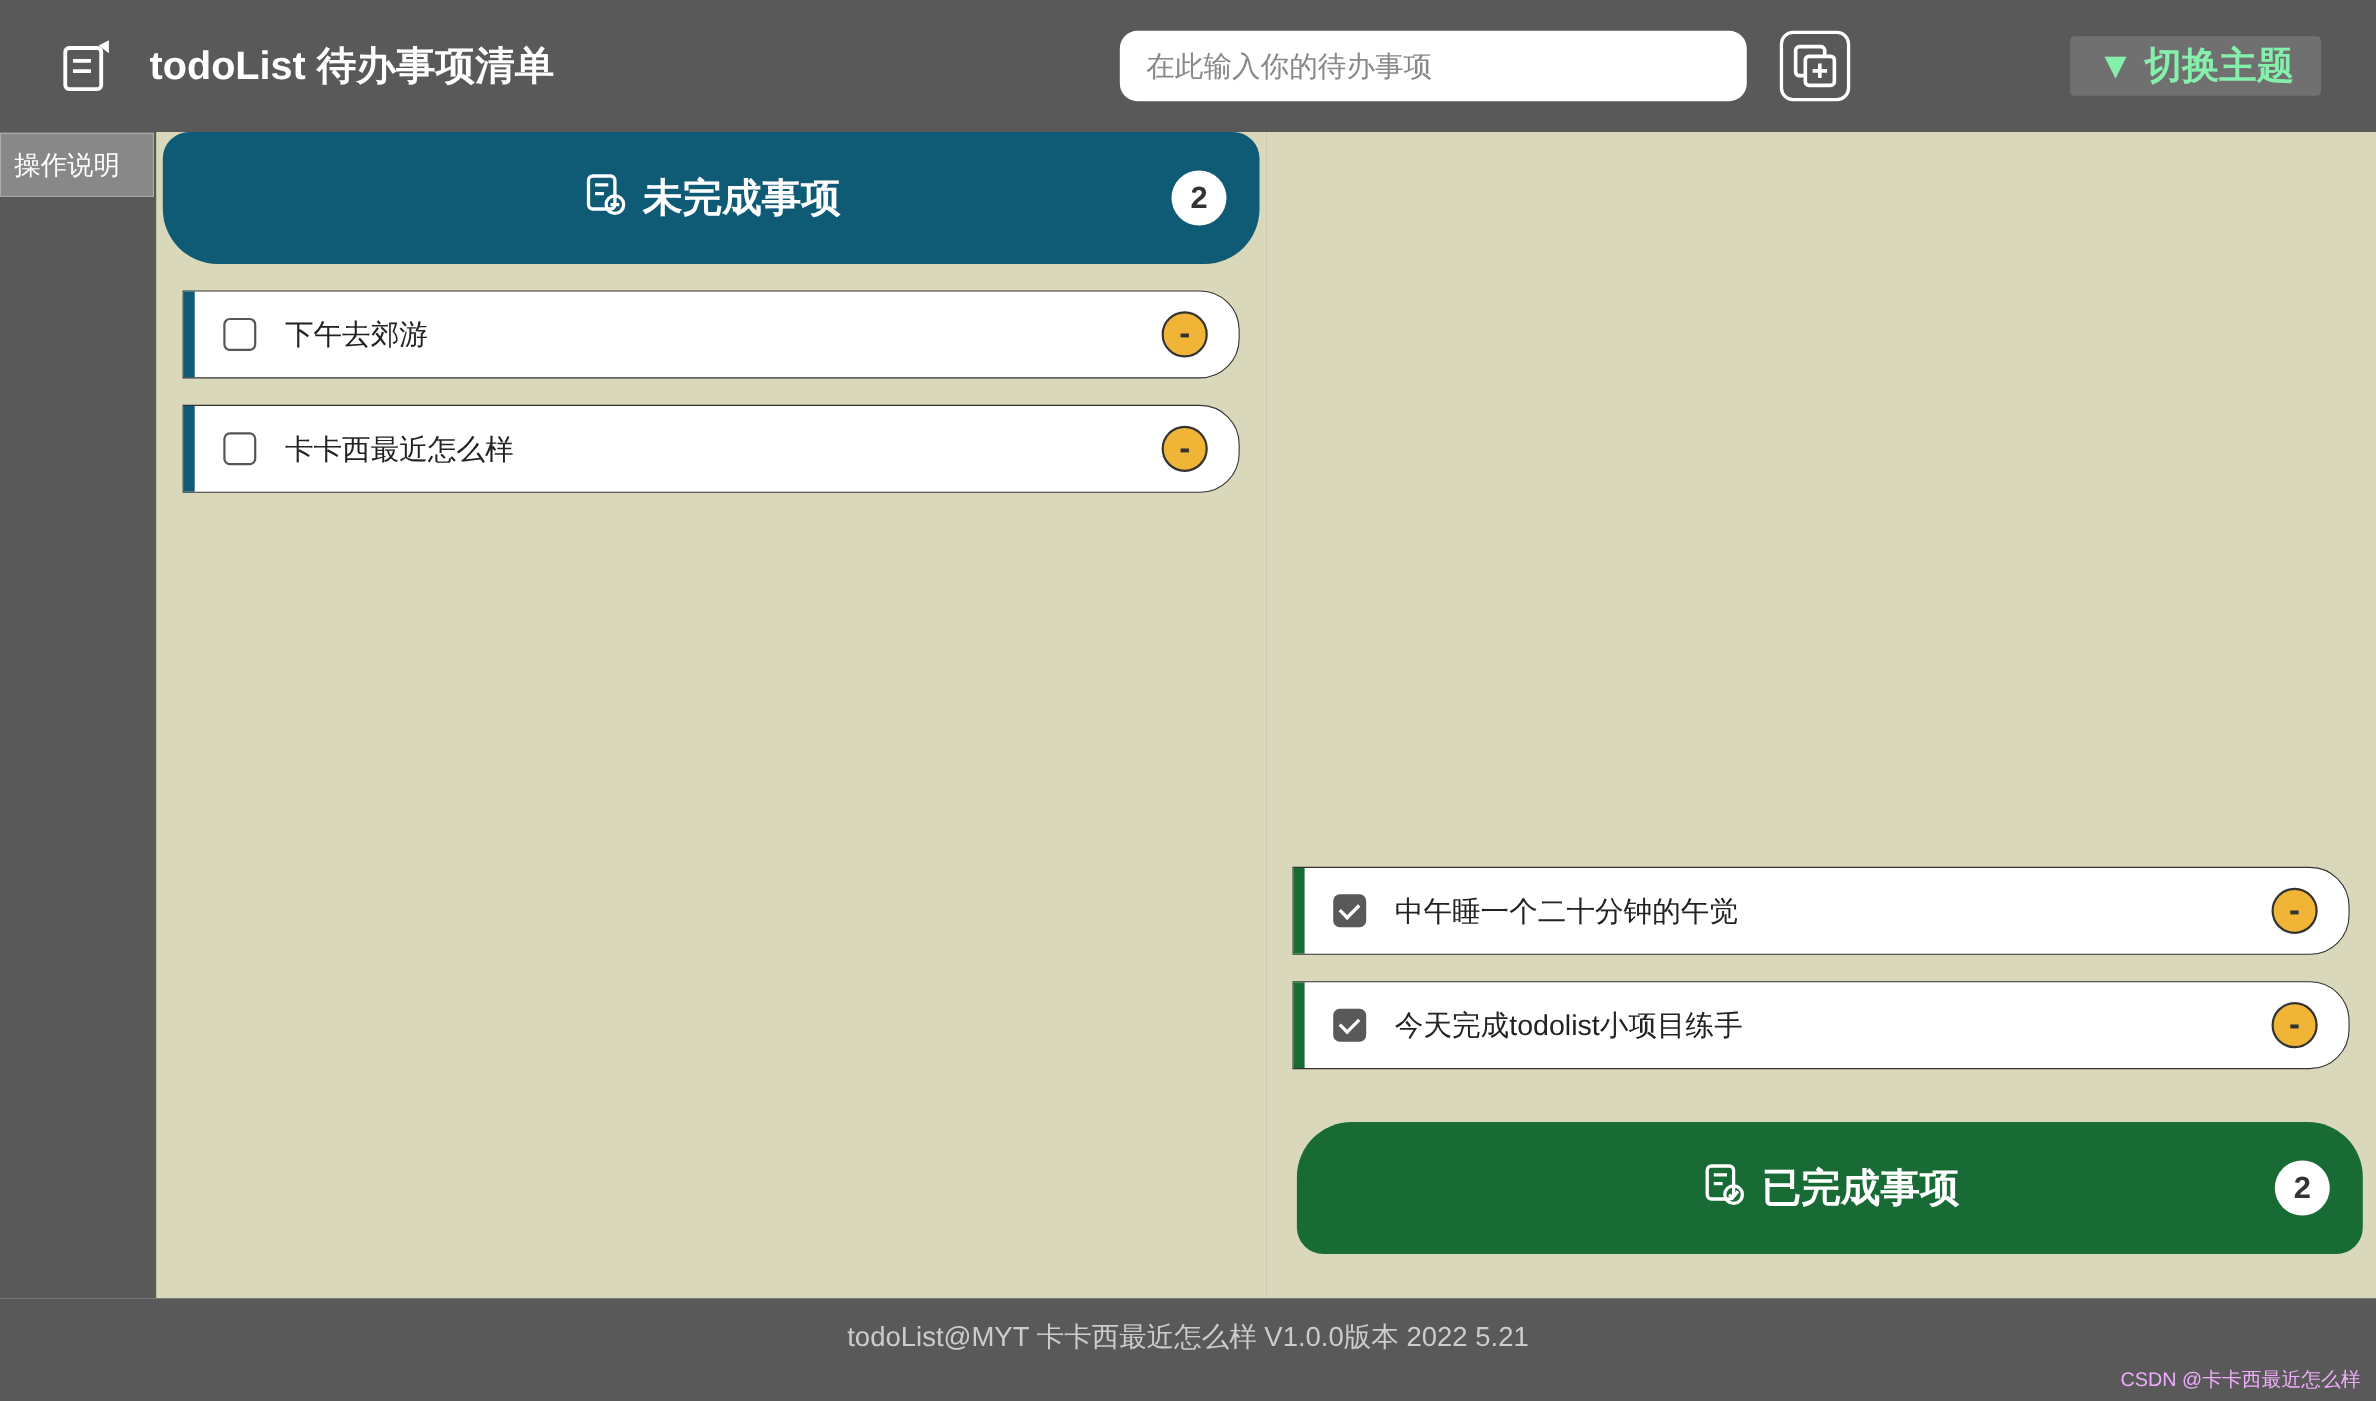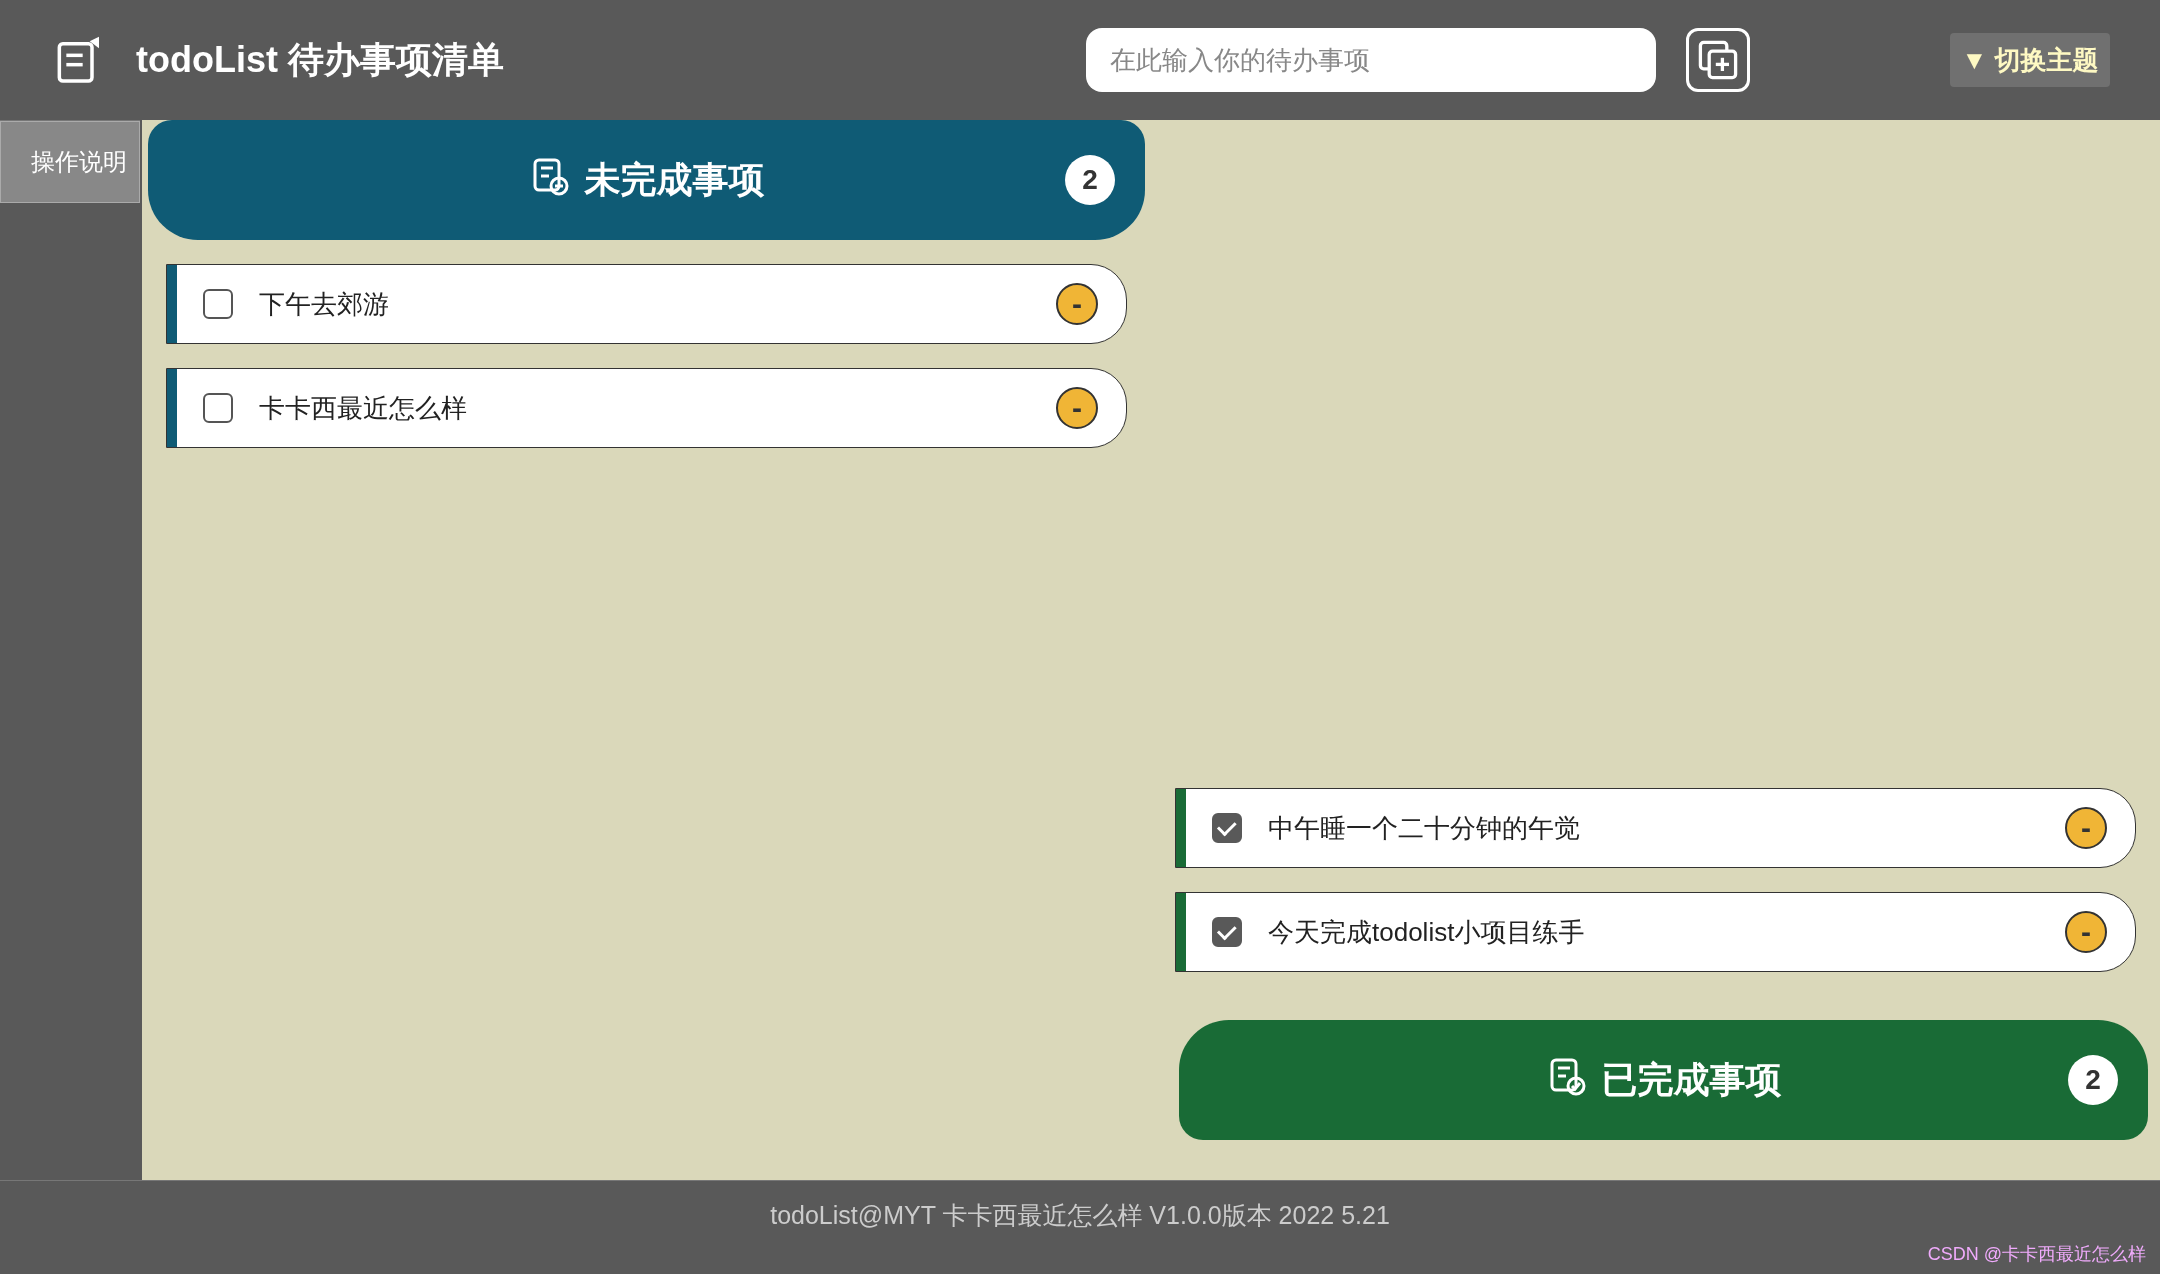--- a/index.html
+++ b/index.html
@@ -41,44 +41,44 @@
 .add-btn {
   width: 64px; height: 64px;
   border: 3px solid #fff;
   border-radius: 12px;
   display: flex; align-items: center; justify-content: center;
   cursor: pointer;
   margin-right: 200px;
 }
 .theme-btn {
   background: #707070;
-  color: #fef9c3;
+  color: #86efac;
   border: none;
   height: 54px;
-  width: 160px;
-  font-size: 26px;
+  width: 228px;
+  font-size: 34px;
   font-weight: bold;
   border-radius: 4px;
   cursor: pointer;
 }
 .body-row {
   display: flex;
   height: 1060px;
 }
 .sidebar {
   width: 140px;
   background: #595959;
   border-top: 1px solid #777;
 }
 .sidebar-tab {
   background: #888;
   color: #fff;
   font-size: 24px;
-  padding: 24px 12px;
-  text-align: right;
+  padding: 12px 12px;
+  text-align: left;
   border: 1px solid #aaa;
 }
 .panels {
   flex: 1;
   display: flex;
   padding-left: 2px;
 }
 .panel {
   flex: 1;
   background: #dad8ba;

